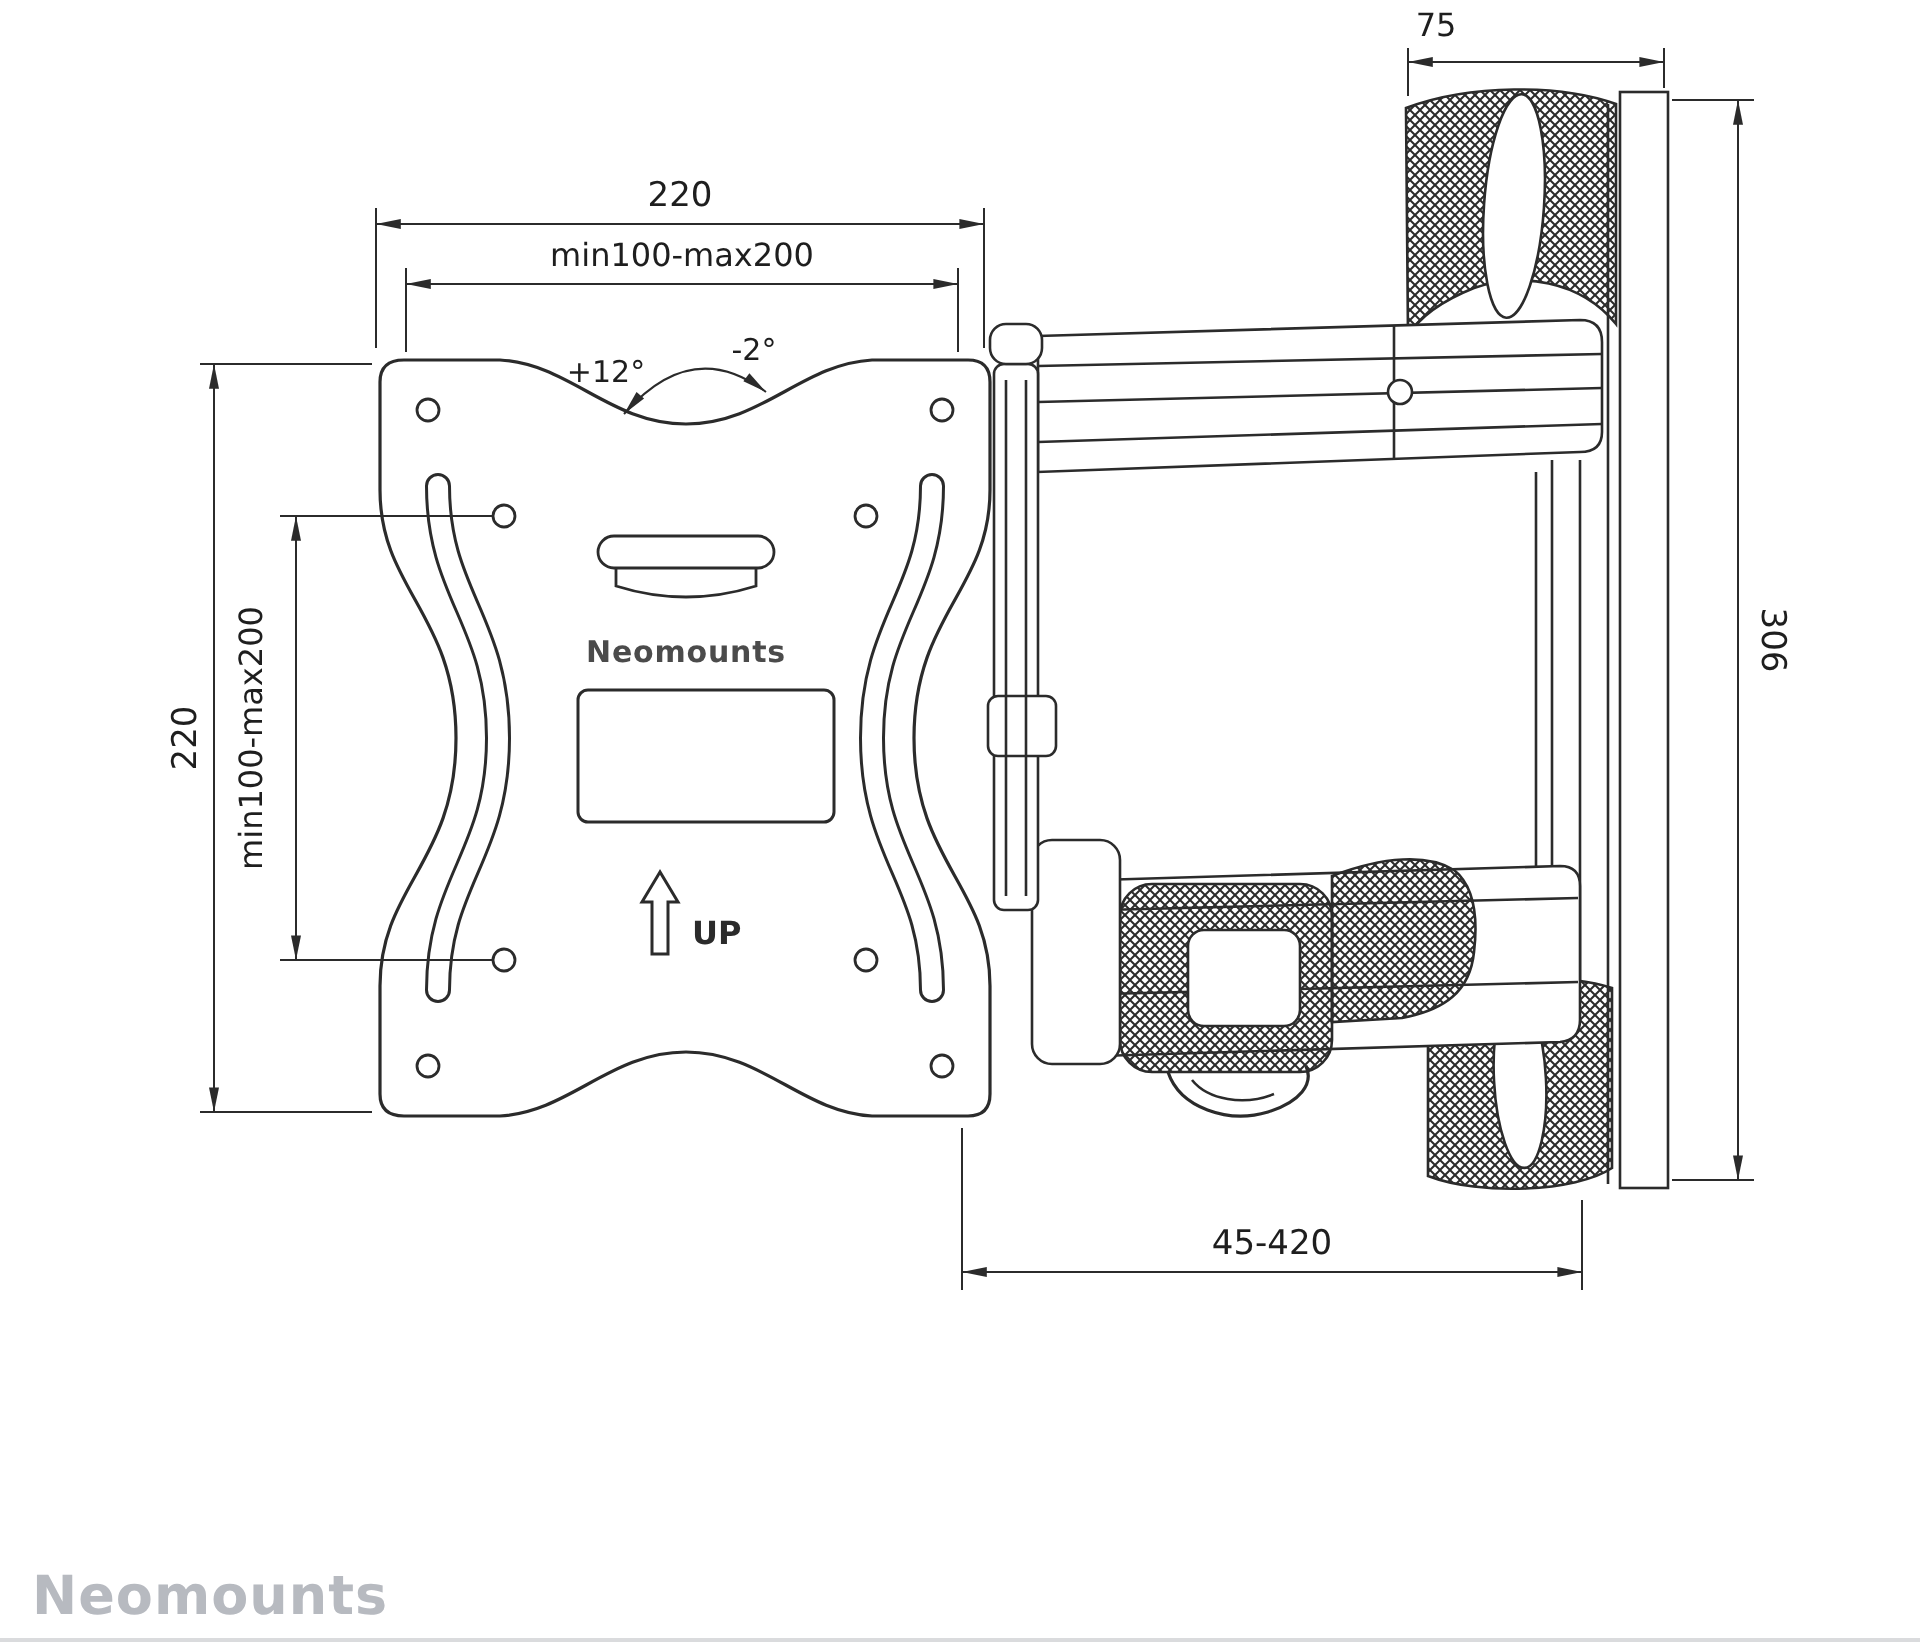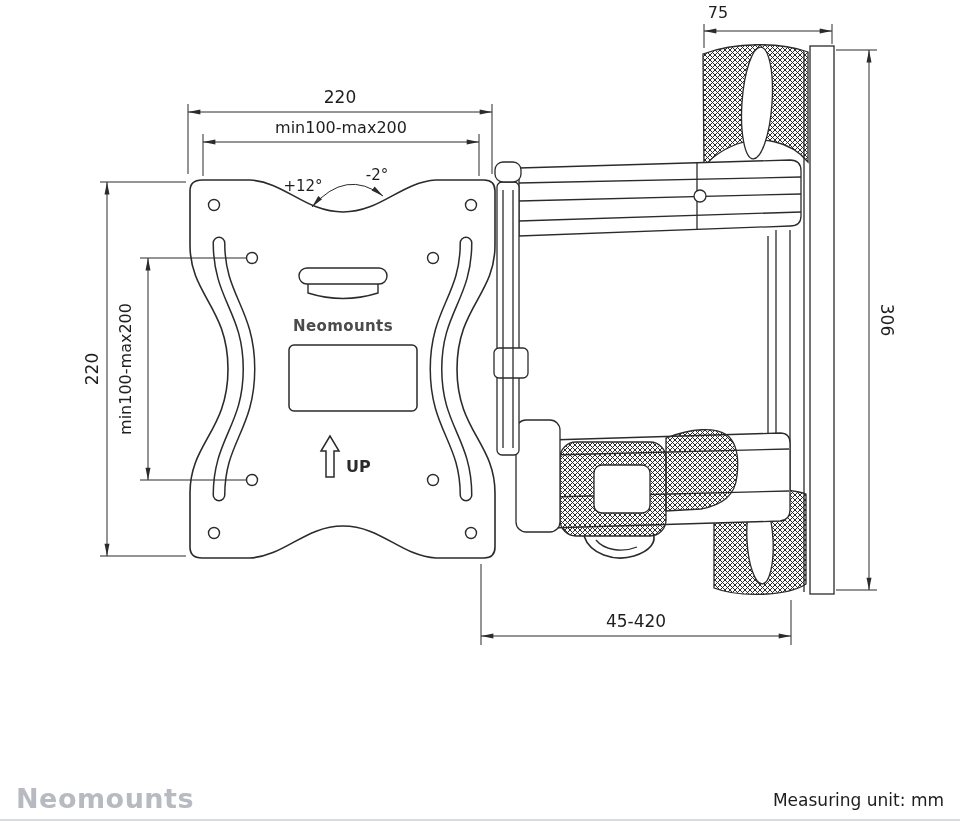--- a/index.html
+++ b/index.html
@@ -166,15 +166,14 @@
   <g>
     <line class="ext" x1="481" y1="564" x2="481" y2="645"></line>
     <line class="ext" x1="791" y1="600" x2="791" y2="645"></line>
     <line class="dim" x1="481" y1="636" x2="791" y2="636" marker-start="url(#dimS)" marker-end="url(#dimE)"></line>
     <text x="636" y="627" class="dim-label">45-420</text>
   </g>
 </svg>
 
 <div class="footer">
   <div class="brand">Neomounts</div>
-  <div class="unit">Measuring unit: mm</div>
 </div>
 <div class="bottom-rule"></div>
 
 </body></html>

